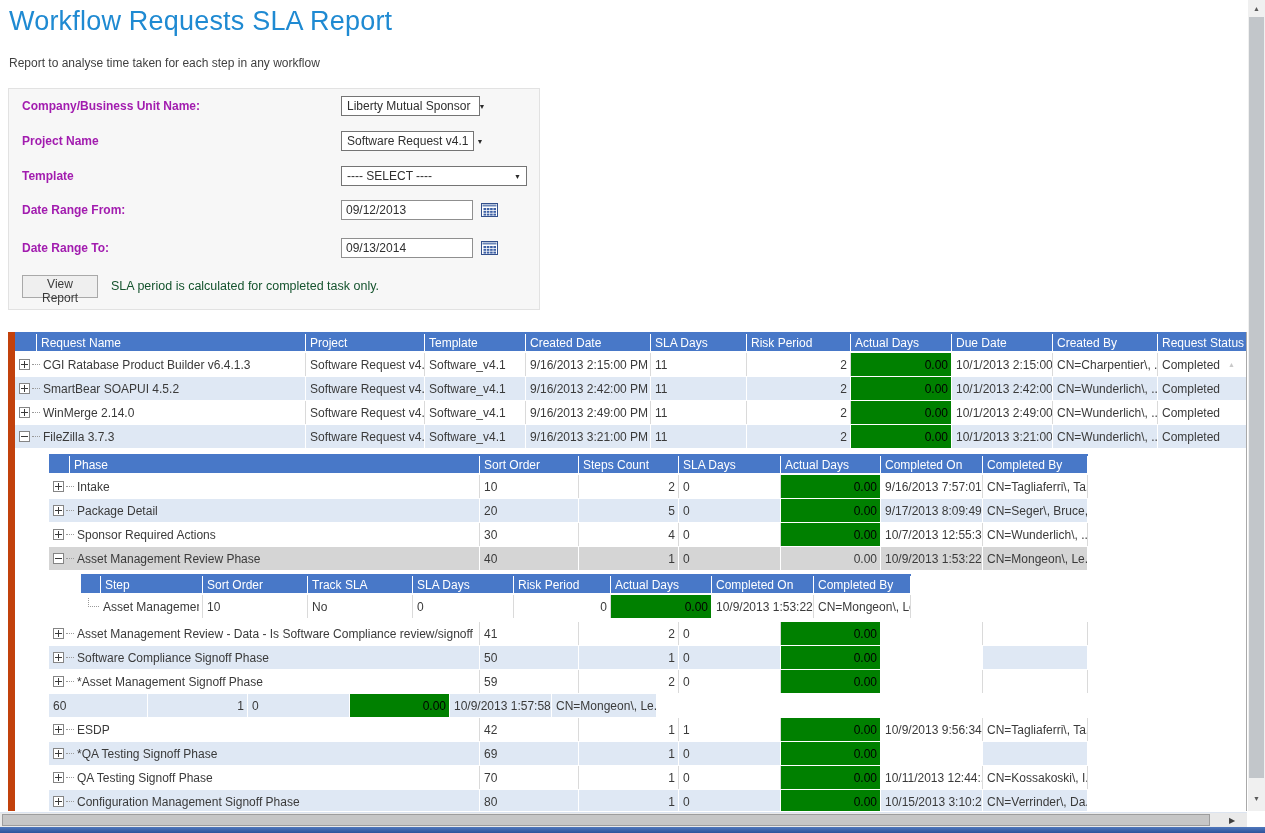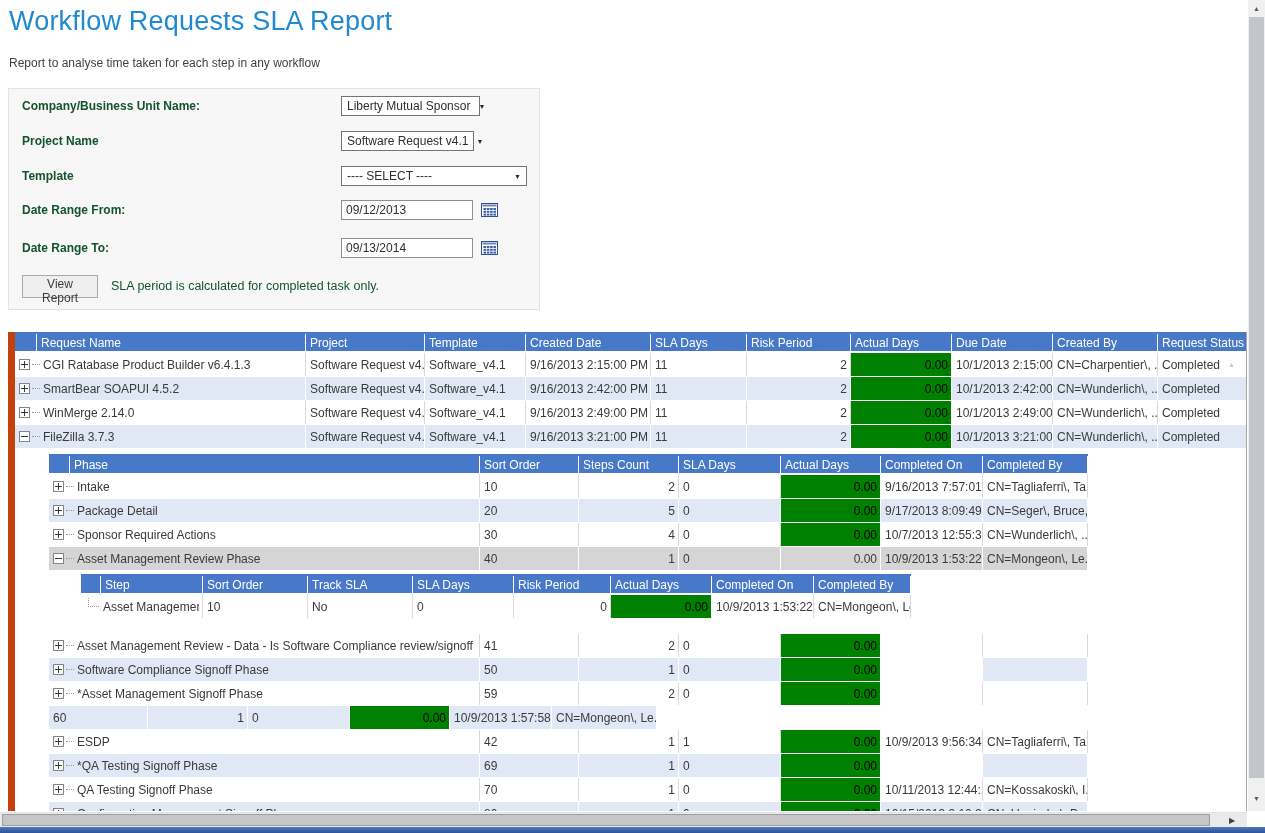--- a/index.html
+++ b/index.html
@@ -6,21 +6,21 @@
   body{
     width:1265px;height:833px;position:relative;overflow:hidden;
     background:#fff;font-family:"Liberation Sans",sans-serif;
     --hdr:#4878c8; --stripe:#dfe8f4; --sel:#d5d5d5; --green:#008000;
   }
   .title{position:absolute;left:9px;top:6px;font-size:27px;font-weight:300;color:#1f8ad2;letter-spacing:.2px}
   .subtitle{position:absolute;left:9px;top:56px;font-size:12px;color:#3f3f3f}
 
   
   .panel{position:absolute;left:8px;top:88px;width:532px;height:222px;background:#f7f7f7;border:1px solid #e2e2e2;box-sizing:border-box}
-  .flabel{position:absolute;left:13px;font-size:12px;font-weight:bold;color:#14532d;white-space:nowrap}
+  .flabel{position:absolute;left:13px;font-size:12px;font-weight:bold;color:#a21caf;white-space:nowrap}
   .sel{position:absolute;height:20px;box-sizing:border-box;border:1px solid #747474;background:#fff;
        font-size:12px;color:#2f2f2f;display:flex;align-items:center;justify-content:space-between;
        padding:0 5px;cursor:default;white-space:nowrap}
   .sel .arrow{font-size:7px;color:#2b2b2b;margin-left:8px}
   .dinput{position:absolute;width:132px;height:20px;box-sizing:border-box;border:1px solid #8f8f8f;
        font-size:12px;color:#2f2f2f;padding:0 4px;font-family:"Liberation Sans",sans-serif;background:#fff}
   .calbtn{position:absolute;width:17px;height:15px;cursor:pointer}
   .btn{position:absolute;left:13px;top:186px;width:76px;height:23px;background:#efefef;border:1px solid #a9a9a9;
        font-size:12px;color:#3a3a3a;font-family:"Liberation Sans",sans-serif}
   .note{position:absolute;left:102px;top:190px;font-size:12.5px;color:#14532d;white-space:nowrap}
@@ -275,21 +275,21 @@
             <span class="celltext">Asset Management Review Phase</span>
           </div>
           <div class="dcell" style="width: 98px;">40</div>
           <div class="dcell r" style="width: 99px;">1</div>
           <div class="dcell" style="width: 101px;">0</div>
           <div class="dcell r" style="width: 99px;">0.00</div>
           <div class="dcell" style="width: 101px;">10/9/2013 1:53:22 ...</div>
           <div class="dcell" style="width: 104px;">CN=Mongeon\, Le...</div>
         </div>
       </div>
-      <div class="tblock" style="margin-left: 66px; margin-top: 3px; margin-bottom: 15px;">
+      <div class="tblock" style="margin-left: 66px; margin-top: 3px; margin-bottom: 3px;">
         <div class="topline" style="width: 830px;"></div>
         <div class="hrow">
           <div class="hcell" style="width: 19px;"></div>
           <div class="hcell" style="width: 101px;">Step</div>
           <div class="hcell" style="width: 104px;">Sort Order</div>
           <div class="hcell" style="width: 104px;">Track SLA</div>
           <div class="hcell" style="width: 100px;">SLA Days</div>
           <div class="hcell" style="width: 96px;">Risk Period</div>
           <div class="hcell" style="width: 100px;">Actual Days</div>
           <div class="hcell" style="width: 101px;">Completed On</div>

